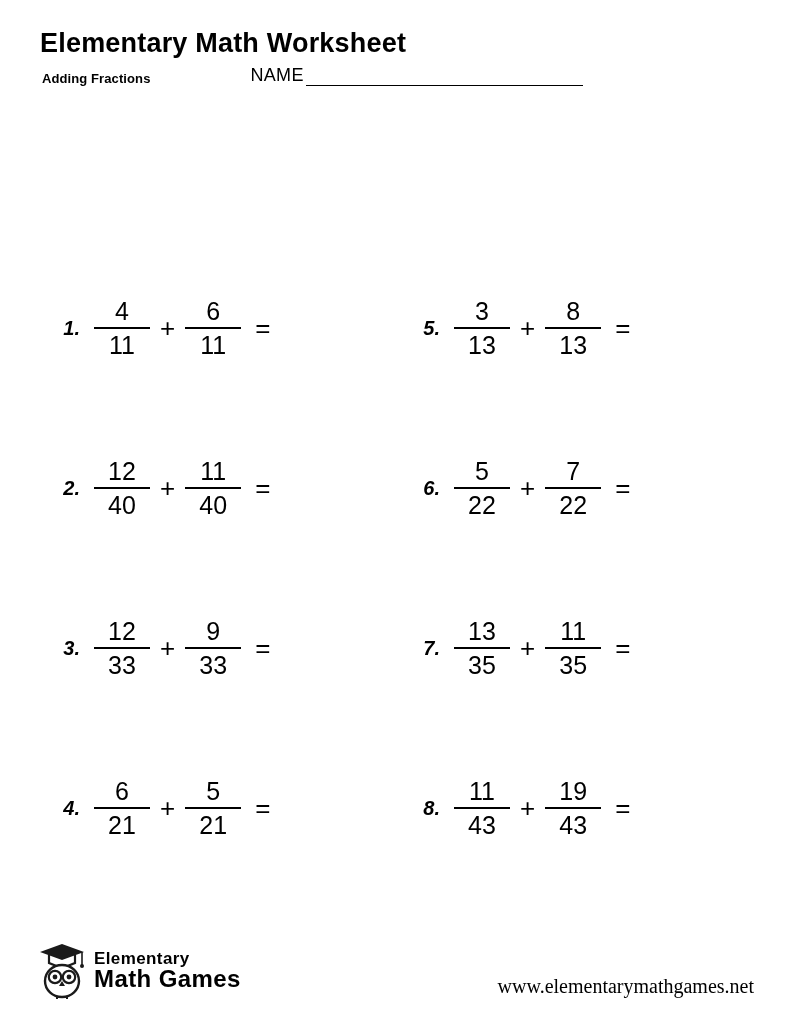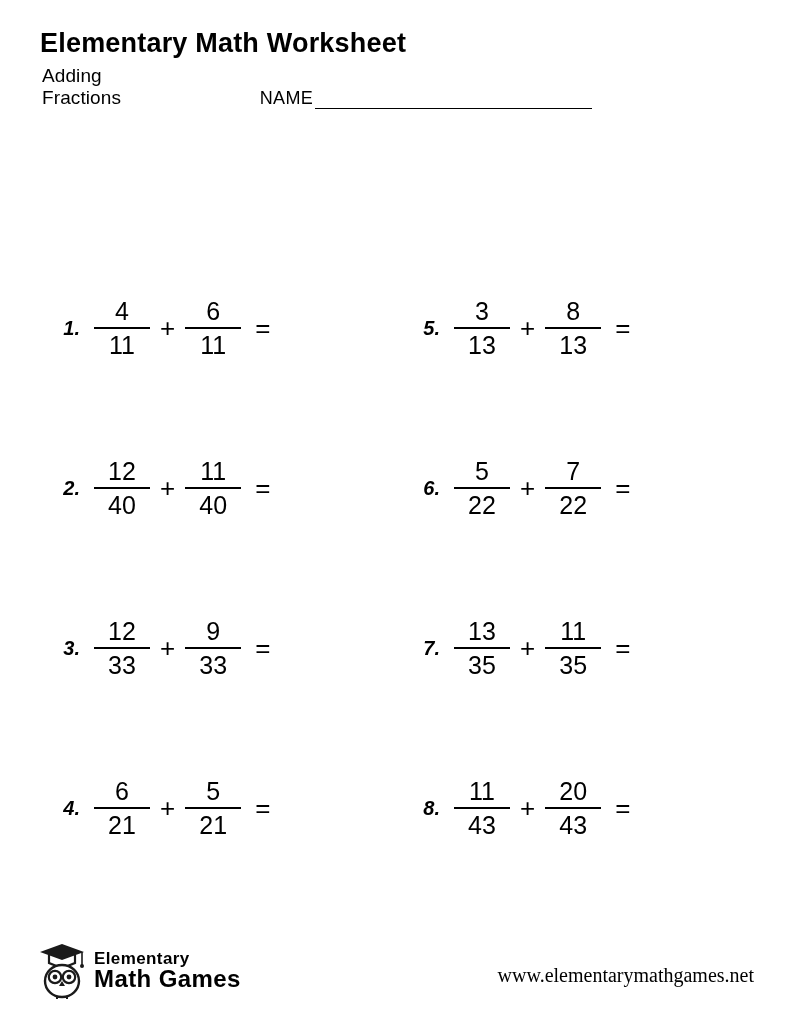--- a/index.html
+++ b/index.html
@@ -36,22 +36,22 @@
     line-height: 1.15;
     margin: 0 0 10px 0;
   }
   .meta-row {
     display: flex;
     align-items: flex-end;
     margin-top: 6px;
     padding-left: 2px;
   }
   .topic {
-    font-size: 19px;
-    font-weight: normal;
+    font-size: 13px;
+    font-weight: bold;
     letter-spacing: 0.1px;
   }
   .name-wrap {
     display: flex;
     align-items: flex-end;
     margin-left: 100px;
   }
   .name-label {
     font-size: 18px;
     letter-spacing: 0.3px;
@@ -144,21 +144,21 @@
     letter-spacing: 0.4px;
   }
   .logo-line2 {
     font-size: 24px;
     font-weight: bold;
     letter-spacing: 0.4px;
   }
   .site {
     position: absolute;
     right: 46px;
-    bottom: 18px;
+    bottom: 7px;
     font-size: 20px;
     font-family: "Liberation Serif", serif;
   }
 </style>
 </head>
 <body>
 
 <div class="sheet">
 
   <h1 class="title">Elementary Math Worksheet</h1>
@@ -287,21 +287,21 @@
 
     <div class="problem">
       <div class="pnum">8.</div>
       <div class="frac">
         <div class="num">11</div>
         <div class="bar"></div>
         <div class="den">43</div>
       </div>
       <div class="op">+</div>
       <div class="frac">
-        <div class="num">20</div>
+        <div class="num">19</div>
         <div class="bar"></div>
         <div class="den">43</div>
       </div>
       <div class="eq">=</div>
     </div>
 
   </div>
 
   <div class="footer">
     <div class="logo">

